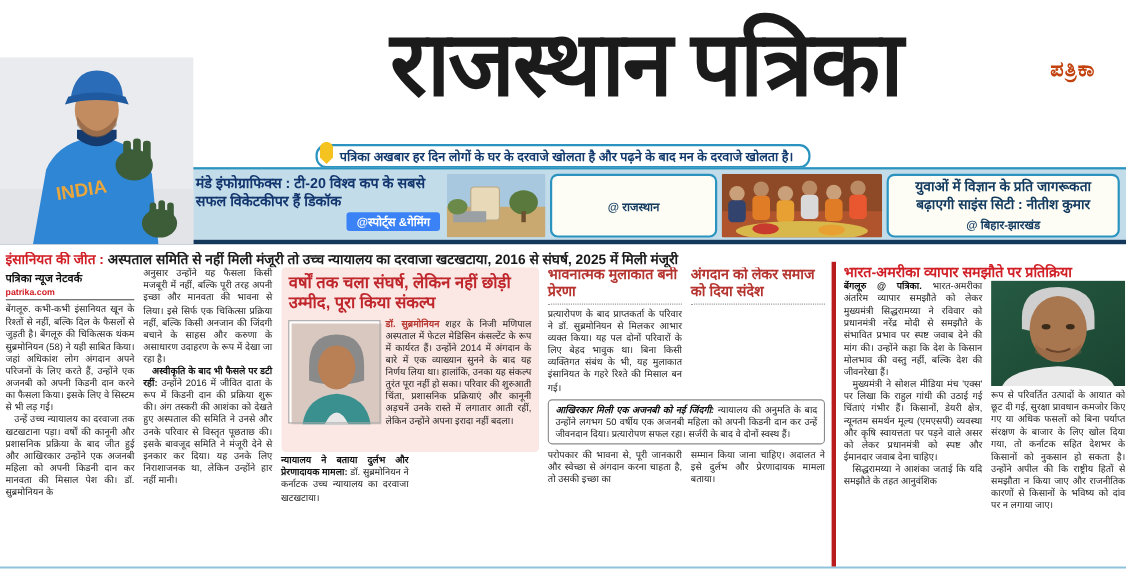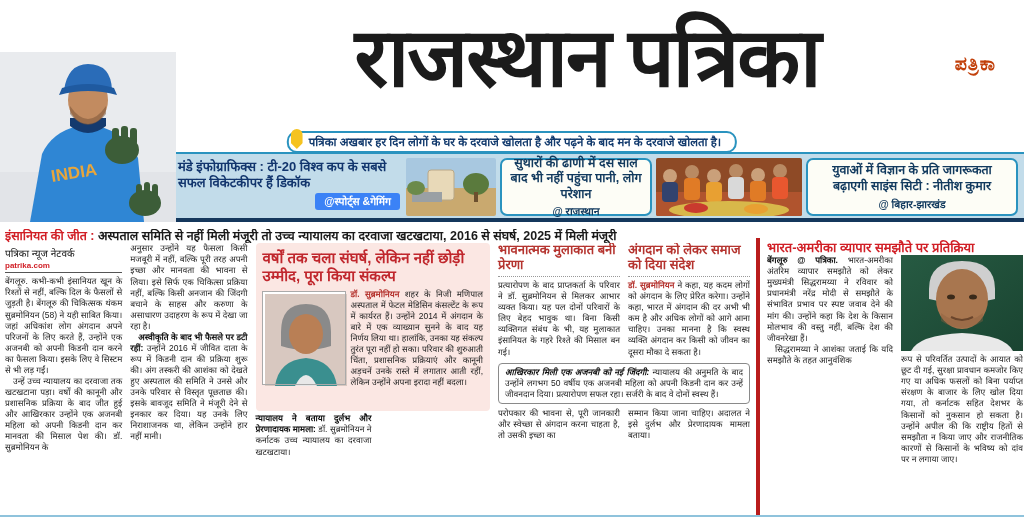--- a/index.html
+++ b/index.html
@@ -65,21 +65,21 @@
   .main-headline {
     font-size:30px; font-weight:bold; color:#111; line-height:1.2; white-space:nowrap; overflow:hidden;
     letter-spacing:-0.5px; margin:1px 0 4px;
   }
 
   .cols { display:flex; gap:8px; height:222px; overflow:hidden; }
   .colA { width:120px; } .colB { width:120px; } .colC { width:240px; } .colDE { width:252px; }
 
   p.body { font-size:8.5px; line-height:1.3; text-align:justify; color:#222; }
   p.indent { text-indent:8px; }
-  .byline { font-size:10px; font-weight:normal; color:#111; }
+  .byline { font-size:10px; font-weight:bold; color:#111; }
   .site { font-size:8px; color:#d11f26; font-weight:bold; border-bottom:1px solid #555; display:block; padding-bottom:2px; margin-bottom:3px; }
   .subhead-inline { font-weight:bold; color:#111; }
 
   .pink-box { background:#fbe7e3; border-radius:4px; padding:6px 7px 4px; height:168px; overflow:hidden; }
   .pink-box h3 { font-size:15px; font-weight:bold; color:#c0272d; line-height:1.18; margin-bottom:4px; }
   .donor-photo { float:left; width:82px; height:92px; margin:3px 6px 0 0; border:2px solid #fff; outline:1px solid #aaa; }
   .court-row { display:flex; gap:8px; margin-top:2px;flex-direction:column; }
   .court-row p { width:116px; }
 
   .heads-row { display:flex; gap:8px; }
@@ -150,21 +150,20 @@
         <rect y="30" width="90" height="28" fill="#c9a96f"></rect>
         <rect x="22" y="12" width="26" height="30" rx="3" fill="#e8d9b8" stroke="#b9a888" stroke-width="1"></rect>
         <rect x="6" y="34" width="30" height="10" fill="#9aa0a4"></rect>
         <ellipse cx="70" cy="26" rx="13" ry="11" fill="#5a7a3d"></ellipse>
         <rect x="68" y="34" width="4" height="10" fill="#6b4f2e"></rect>
         <ellipse cx="10" cy="30" rx="9" ry="7" fill="#6b8a4a"></ellipse>
       </svg>
     </div>
 
     <div class="teaser-box box-2">
-      <span class="t-text">सुथारों की ढाणी में दस साल बाद भी नहीं पहुंचा पानी, लोग परेशान</span>
       <span class="t-tag">@ राजस्थान</span>
     </div>
 
     <div class="strip-photo photo-crowd">
       <svg viewBox="0 0 146 58" width="146" height="58">
         <rect width="146" height="58" fill="#8e4a26"></rect>
         <rect y="34" width="146" height="24" fill="#b0542e"></rect>
         <g>
           <circle cx="14" cy="18" r="7" fill="#caa07a"></circle>
             <rect x="6" y="24" width="16" height="20" rx="4" fill="#32436e"></rect>
@@ -234,41 +233,41 @@
         </div>
 
         <div class="colDE">
           <div class="heads-row">
             <div class="hcol">
               <h3>भावनात्मक मुलाकात बनी प्रेरणा</h3>
               <p class="body">प्रत्यारोपण के बाद प्राप्तकर्ता के परिवार ने डॉ. सुब्रमोनियन से मिलकर आभार व्यक्त किया। यह पल दोनों परिवारों के लिए बेहद भावुक था। बिना किसी व्यक्तिगत संबंध के भी, यह मुलाकात इंसानियत के गहरे रिश्ते की मिसाल बन गई।</p>
             </div>
             <div class="hcol">
               <h3>अंगदान को लेकर समाज को दिया संदेश</h3>
-              <p class="body"><b class="lead-red">डॉ. सुब्रमोनियन</b> <span>ने कहा, यह कदम लोगों को अंगदान के लिए प्रेरित करेगा। उन्होंने कहा, भारत में अंगदान की दर अभी भी कम है और अधिक लोगों को आगे आना चाहिए। उनका मानना है कि स्वस्थ व्यक्ति अंगदान कर किसी को जीवन का दूसरा मौका दे सकता है।</span></p>
             </div>
           </div>
           <div class="note-box">
             <span class="note-lead">आखिरकार मिली एक अजनबी को नई जिंदगी:</span>
             <span>न्यायालय की अनुमति के बाद उन्होंने लगभग 50 वर्षीय एक अजनबी महिला को अपनी किडनी दान कर उन्हें जीवनदान दिया। प्रत्यारोपण सफल रहा। सर्जरी के बाद वे दोनों स्वस्थ हैं।</span>
           </div>
           <div class="cont-row">
             <p class="body">परोपकार की भावना से, पूरी जानकारी और स्वेच्छा से अंगदान करना चाहता है, तो उसकी इच्छा का</p>
             <p class="body">सम्मान किया जाना चाहिए। अदालत ने इसे दुर्लभ और प्रेरणादायक मामला बताया।</p>
           </div>
         </div>
 
       </div>
     </section>
 
     <aside class="side-article">
       <div class="side-kicker">भारत-अमरीका व्यापार समझौते पर प्रतिक्रिया</div>
       <div class="side-cols">
         <div class="side-colL">
           <p class="body"><b class="dateline">बेंगलूरु @ पत्रिका.</b> <span>भारत-अमरीका अंतरिम व्यापार समझौते को लेकर मुख्यमंत्री सिद्धरामय्या ने रविवार को प्रधानमंत्री नरेंद्र मोदी से समझौते के संभावित प्रभाव पर स्पष्ट जवाब देने की मांग की। उन्होंने कहा कि देश के किसान मोलभाव की वस्तु नहीं, बल्कि देश की जीवनरेखा हैं।</span></p>
+          <p class="body indent">मुख्यमंत्री ने सोशल मीडिया मंच 'एक्स' पर लिखा कि राहुल गांधी की उठाई गई चिंताएं गंभीर हैं। किसानों, डेयरी क्षेत्र, न्यूनतम समर्थन मूल्य (एमएसपी) व्यवस्था और कृषि स्वायत्तता पर पड़ने वाले असर को लेकर प्रधानमंत्री को स्पष्ट और ईमानदार जवाब देना चाहिए।</p>
           <p class="body indent">सिद्धरामय्या ने आशंका जताई कि यदि समझौते के तहत आनुवंशिक</p>
         </div>
         <div class="side-colR">
           <div class="cm-photo">
             <svg viewBox="0 0 122 96" width="122" height="96">
               <rect width="122" height="96" fill="#1e4d38"></rect>
               <rect width="122" height="96" fill="url(#g)" opacity="0.3"></rect>
               <defs>
                   <linearGradient id="g" x1="0" y1="0" x2="1" y2="1">
                 <stop offset="0" stop-color="#3a7a5a"></stop>

